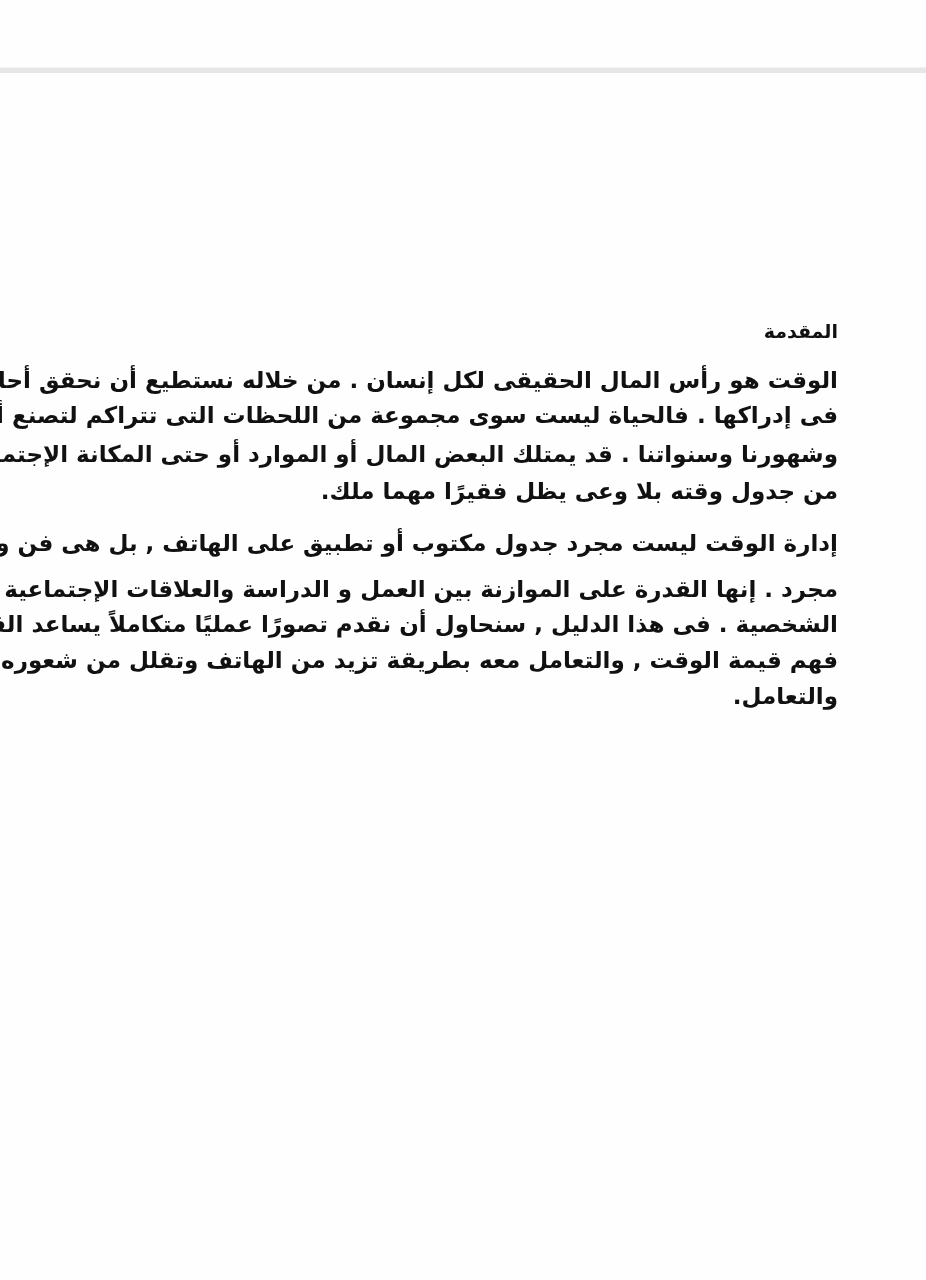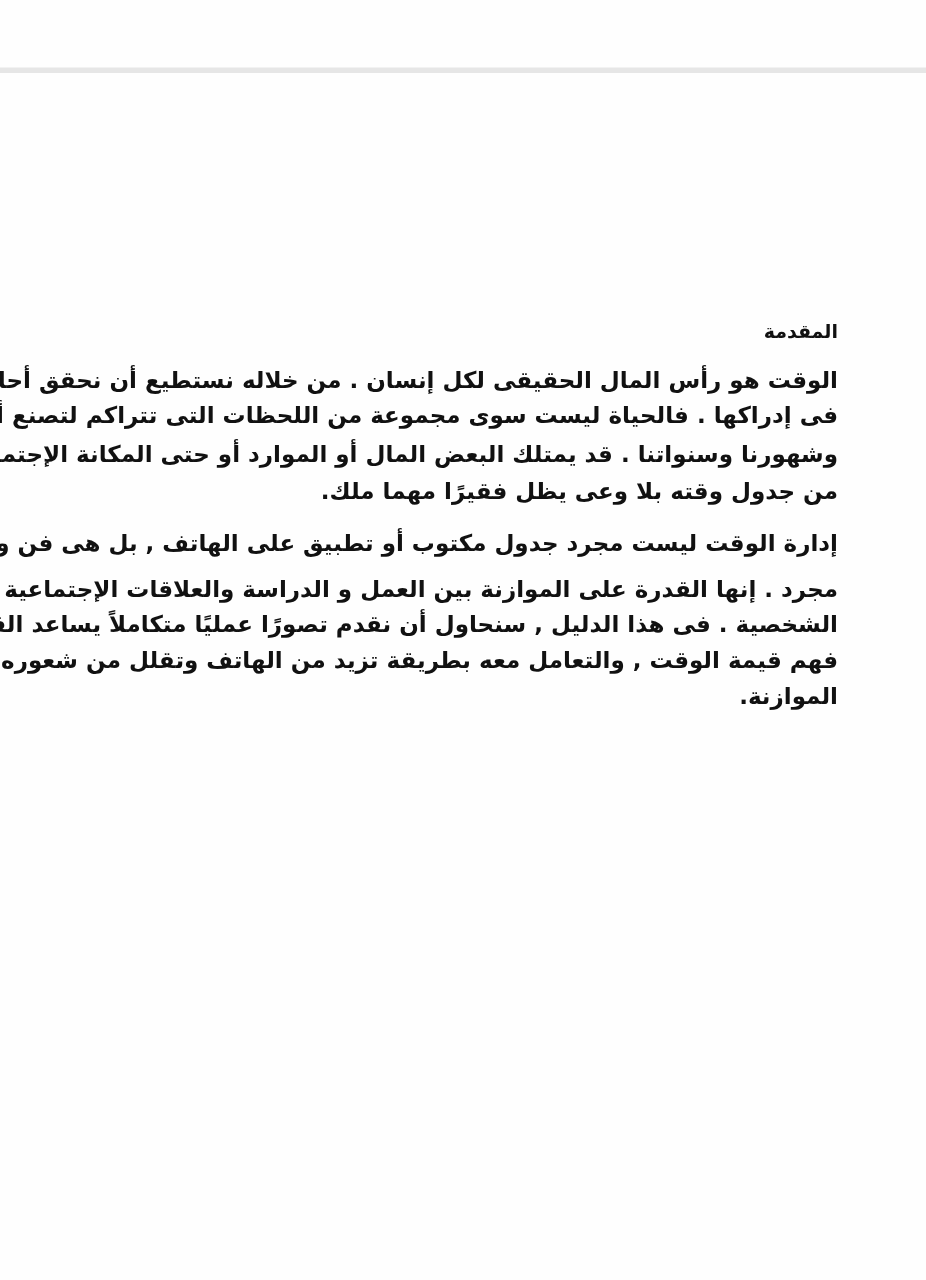--- a/index.html
+++ b/index.html
@@ -69,15 +69,15 @@
     <div class="line full" style="top:402px;margin-left:40px;">فى إدراكها . فالحياة ليست سوى مجموعة من اللحظات التى تتراكم لتصنع أيامنا</div>
     <div class="line full" style="top:441px;padding-left:16px;">وشهورنا وسنواتنا . قد يمتلك البعض المال أو الموارد أو حتى المكانة الإجتماعية ,لكن</div>
     <div class="line short" style="top:478px;">من جدول وقته بلا وعى يظل فقيرًا مهما ملك.</div>
   </div>
 
   <div>
     <div class="line" style="top:530px; left:106px;">إدارة الوقت ليست مجرد جدول مكتوب أو تطبيق على الهاتف , بل هى فن وأسلوب</div>
     <div class="line full" style="top:576px;">مجرد . إنها القدرة على الموازنة بين العمل و الدراسة والعلاقات الإجتماعية والراحة</div>
     <div class="line full" style="top:611px;">الشخصية . فى هذا الدليل , سنحاول أن نقدم تصورًا عمليًا متكاملاً يساعد القارئ على</div>
     <div class="line full" style="top:647px;">فهم قيمة الوقت , والتعامل معه بطريقة تزيد من الهاتف وتقلل من شعوره بالتوتر أو</div>
-    <div class="line short" style="top:683px;">الموازنة.</div>
+    <div class="line short" style="top:683px;">والتعامل.</div>
   </div>
 </div>
 
 </body></html>

